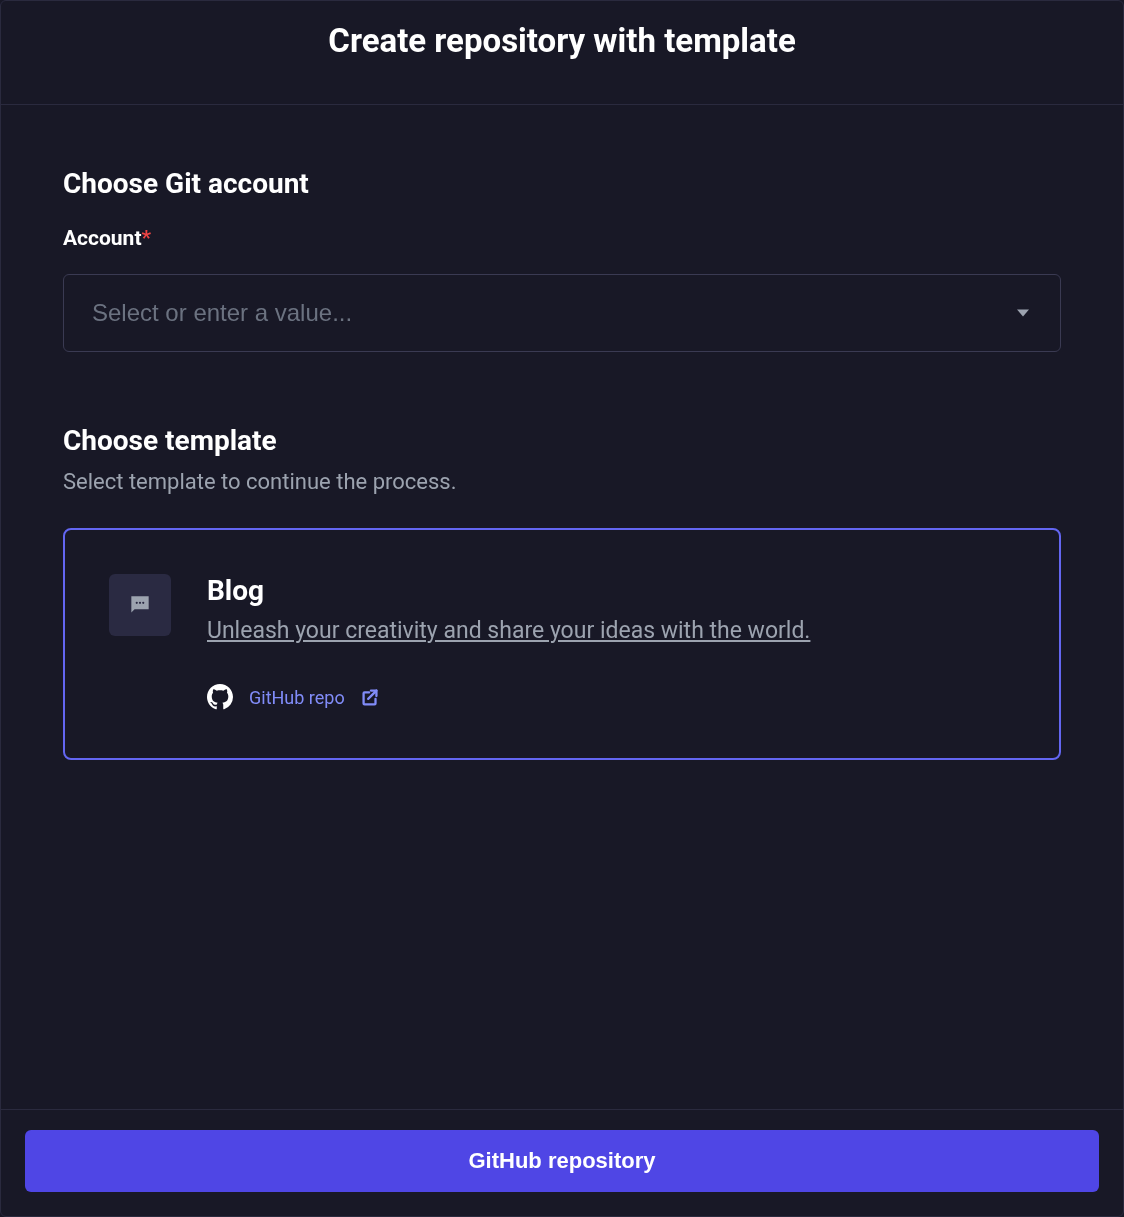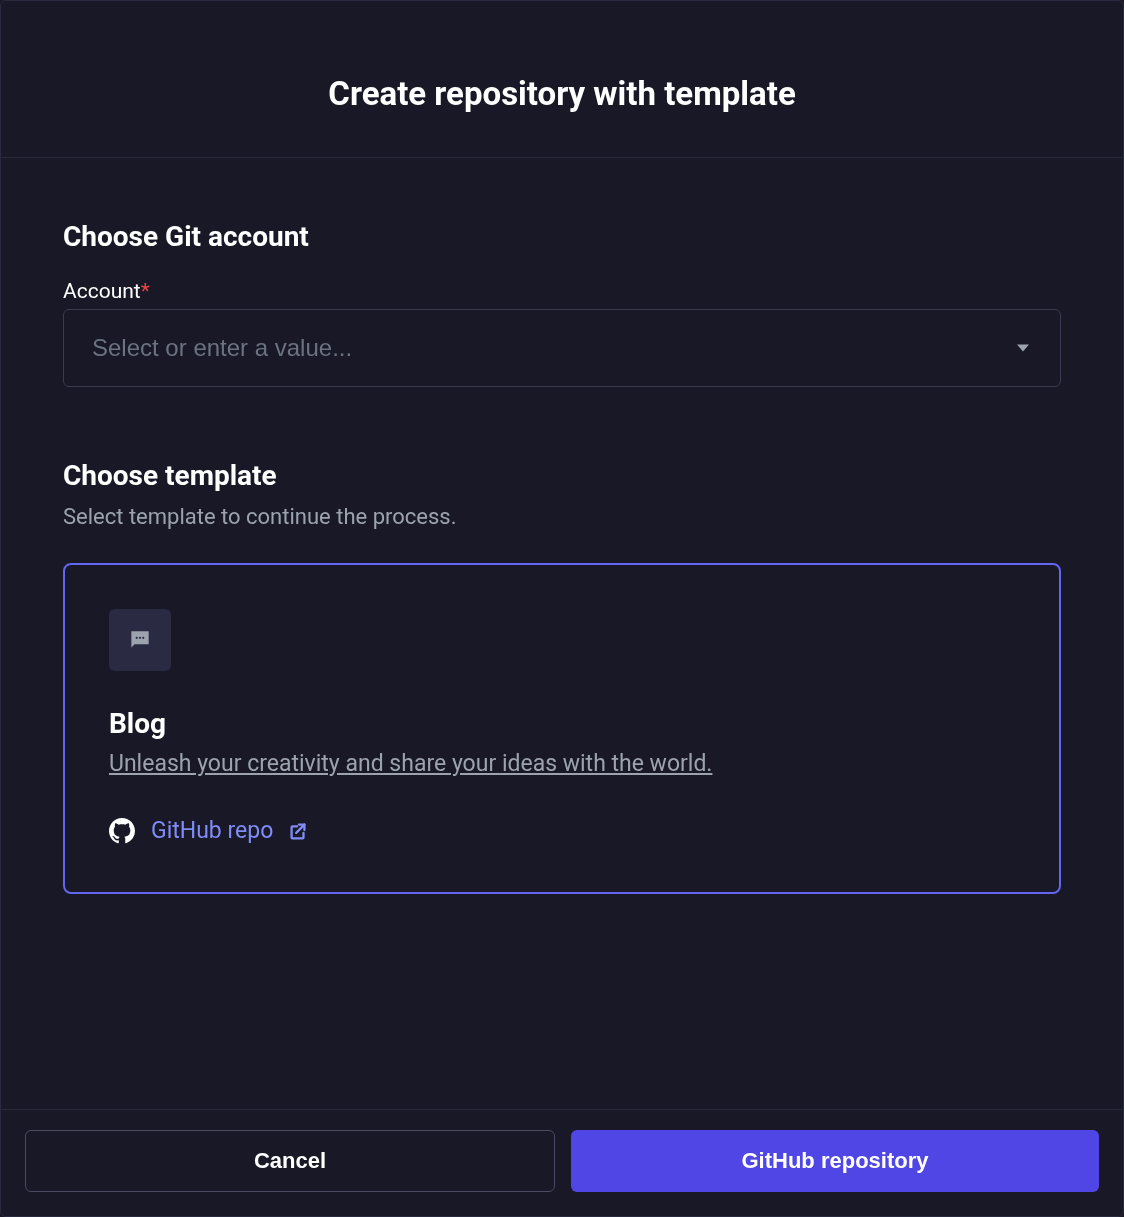--- a/index.html
+++ b/index.html
@@ -18,21 +18,21 @@
     .modal {
       width: 100%;
       height: 100%;
       display: flex;
       flex-direction: column;
       border: 1px solid #2a2a3e;
       border-radius: 6px;
       background-color: #181826;
     }
     .modal-header {
-      padding: 73px 20px 44px 20px;
+      padding: 20px 20px 44px 20px;
       text-align: center;
       border-bottom: 1px solid #2a2a3e;
     }
     .modal-title {
       font-size: 33px;
       font-weight: 700;
       color: #ffffff;
     }
     .modal-body {
       flex: 1;
@@ -46,23 +46,23 @@
       margin-bottom: 72px;
     }
     .section-heading {
       font-size: 28px;
       font-weight: 700;
       color: #ffffff;
       margin-bottom: 26px;
     }
     .field-label {
       font-size: 21px;
-      font-weight: 400;
-      color: #ffffff;
-      margin-bottom: 6px;
+      font-weight: 700;
+      color: #ffffff;
+      margin-bottom: 24px;
       display: block;
     }
     .required-mark {
       color: #ef4444;
     }
     .select-wrapper {
       position: relative;
       margin-bottom: 72px;
     }
     .select-input {
@@ -99,21 +99,20 @@
       margin-top: -14px;
       margin-bottom: 34px;
     }
     .template-card {
       border: 2px solid #6366f1;
       border-radius: 8px;
       padding: 44px 44px 44px 44px;
       display: flex;
       gap: 36px;
       cursor: pointer;
-      flex-direction: column;
     }
     .template-icon-box {
       width: 62px;
       height: 62px;
       background-color: #2a2a42;
       border-radius: 6px;
       display: flex;
       align-items: center;
       justify-content: center;
       flex-shrink: 0;
@@ -130,21 +129,21 @@
     .template-desc {
       font-size: 23px;
       color: #9ca3af;
       margin-bottom: 40px;
       text-decoration: underline;
     }
     .github-link {
       display: inline-flex;
       align-items: center;
       gap: 16px;
-      font-size: 23px;
+      font-size: 18px;
       color: #818cf8;
       text-decoration: none;
     }
     .github-link-text-wrap {
       display: inline-flex;
       align-items: center;
       gap: 14px;
     }
     .modal-footer {
       display: flex;
@@ -218,16 +217,15 @@
               <path d="M19 5l-9 9"></path>
               <path d="M18 14v5a1 1 0 0 1-1 1H6a1 1 0 0 1-1-1V8a1 1 0 0 1 1-1h5"></path>
             </svg>
           </span>
         </a>
       </div>
     </div>
   </div>
 
   <div class="modal-footer">
-    <button class="btn btn-secondary">Cancel</button>
     <button class="btn btn-primary">GitHub repository</button>
   </div>
 </div>
 
 </body></html>

